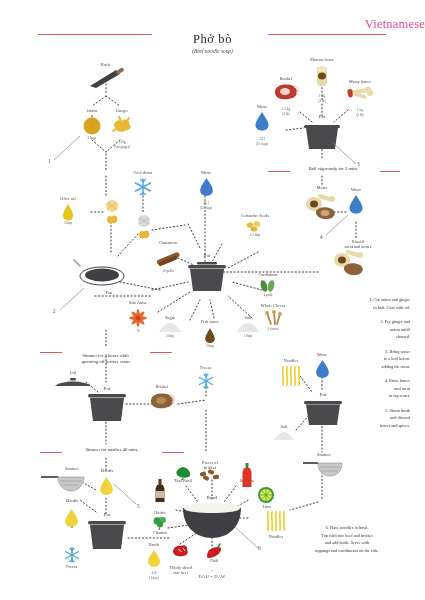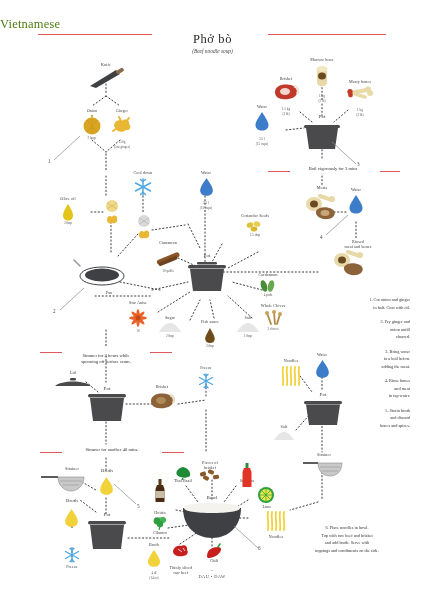--- a/index.html
+++ b/index.html
@@ -13,21 +13,21 @@
   .lbl{font-size:4.1px;letter-spacing:.1px;text-align:center;line-height:1.25;color:#3a3a3a;white-space:nowrap;}
   .lbl.big{font-size:5px;}
   .qty{font-size:3.3px;text-align:center;line-height:1.3;color:#5c5754;white-space:nowrap;}
   .num{font-size:5.2px;color:#4a4a4a;font-family:"Liberation Serif",serif;}
   .rule-txt{font-size:4.6px;color:#333;text-align:center;line-height:1.35;white-space:nowrap;}
   .redline{position:absolute;height:0;border-top:.8px solid #e0575b;}
   .steps{font-size:4.3px;line-height:1.75;color:#333;text-align:right;}
   .step6{font-size:4.3px;line-height:1.75;color:#333;text-align:center;}
   .sig{font-size:4.4px;color:#4a4a4a;text-align:center;letter-spacing:.4px;}
   .sigby{font-size:2.7px;color:#6a6a6a;text-align:center;}
-  .title1{font-size:12.5px;letter-spacing:.2px;text-align:left;color:#4d7c0f;}
+  .title1{font-size:12.5px;letter-spacing:.2px;text-align:right;color:#ec4899;}
   .title2{font-size:12.5px;letter-spacing:.6px;text-align:center;color:#2b2724;}
   .title3{font-size:5.4px;font-style:italic;text-align:center;color:#4a4744;}
   svg{display:block;overflow:visible;}
   .dots{position:absolute;pointer-events:none;}
 </style>
 </head>
 <body>
 
 <div class="stage">
 

